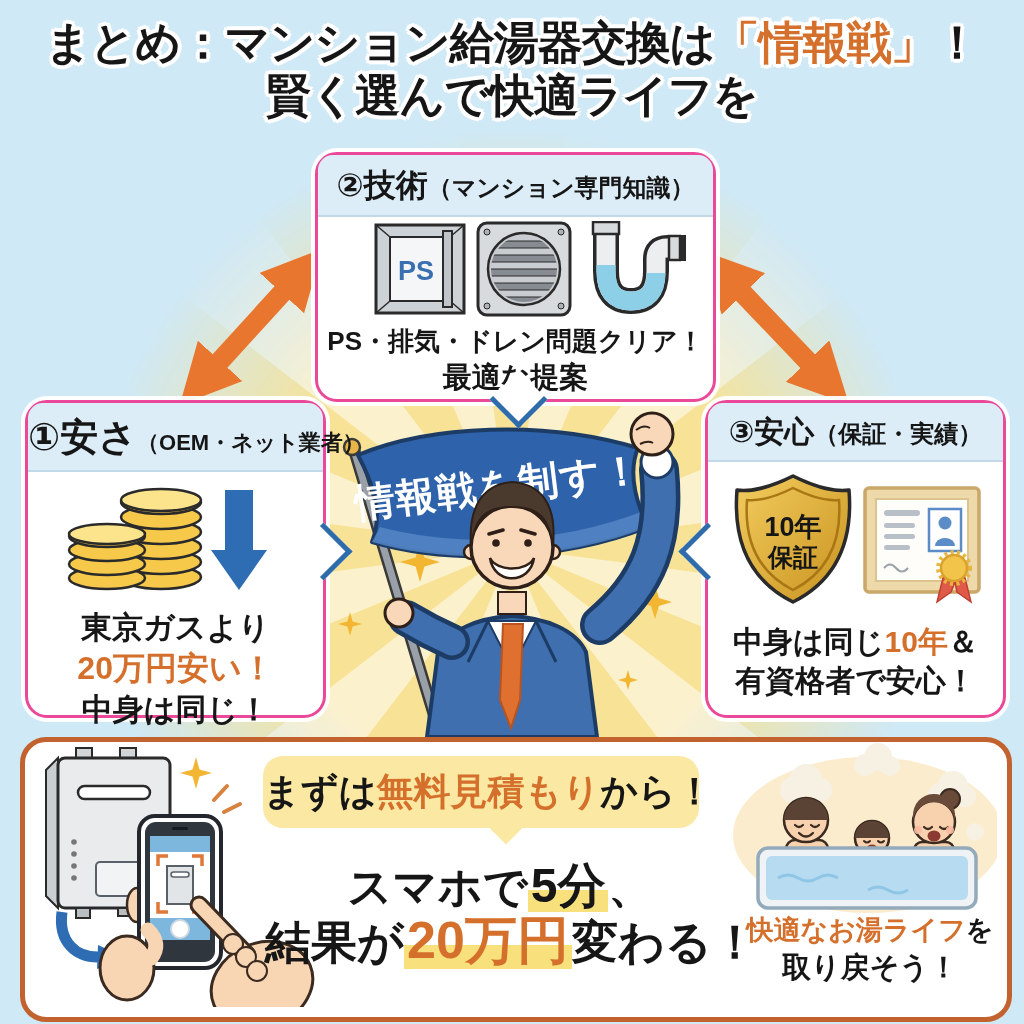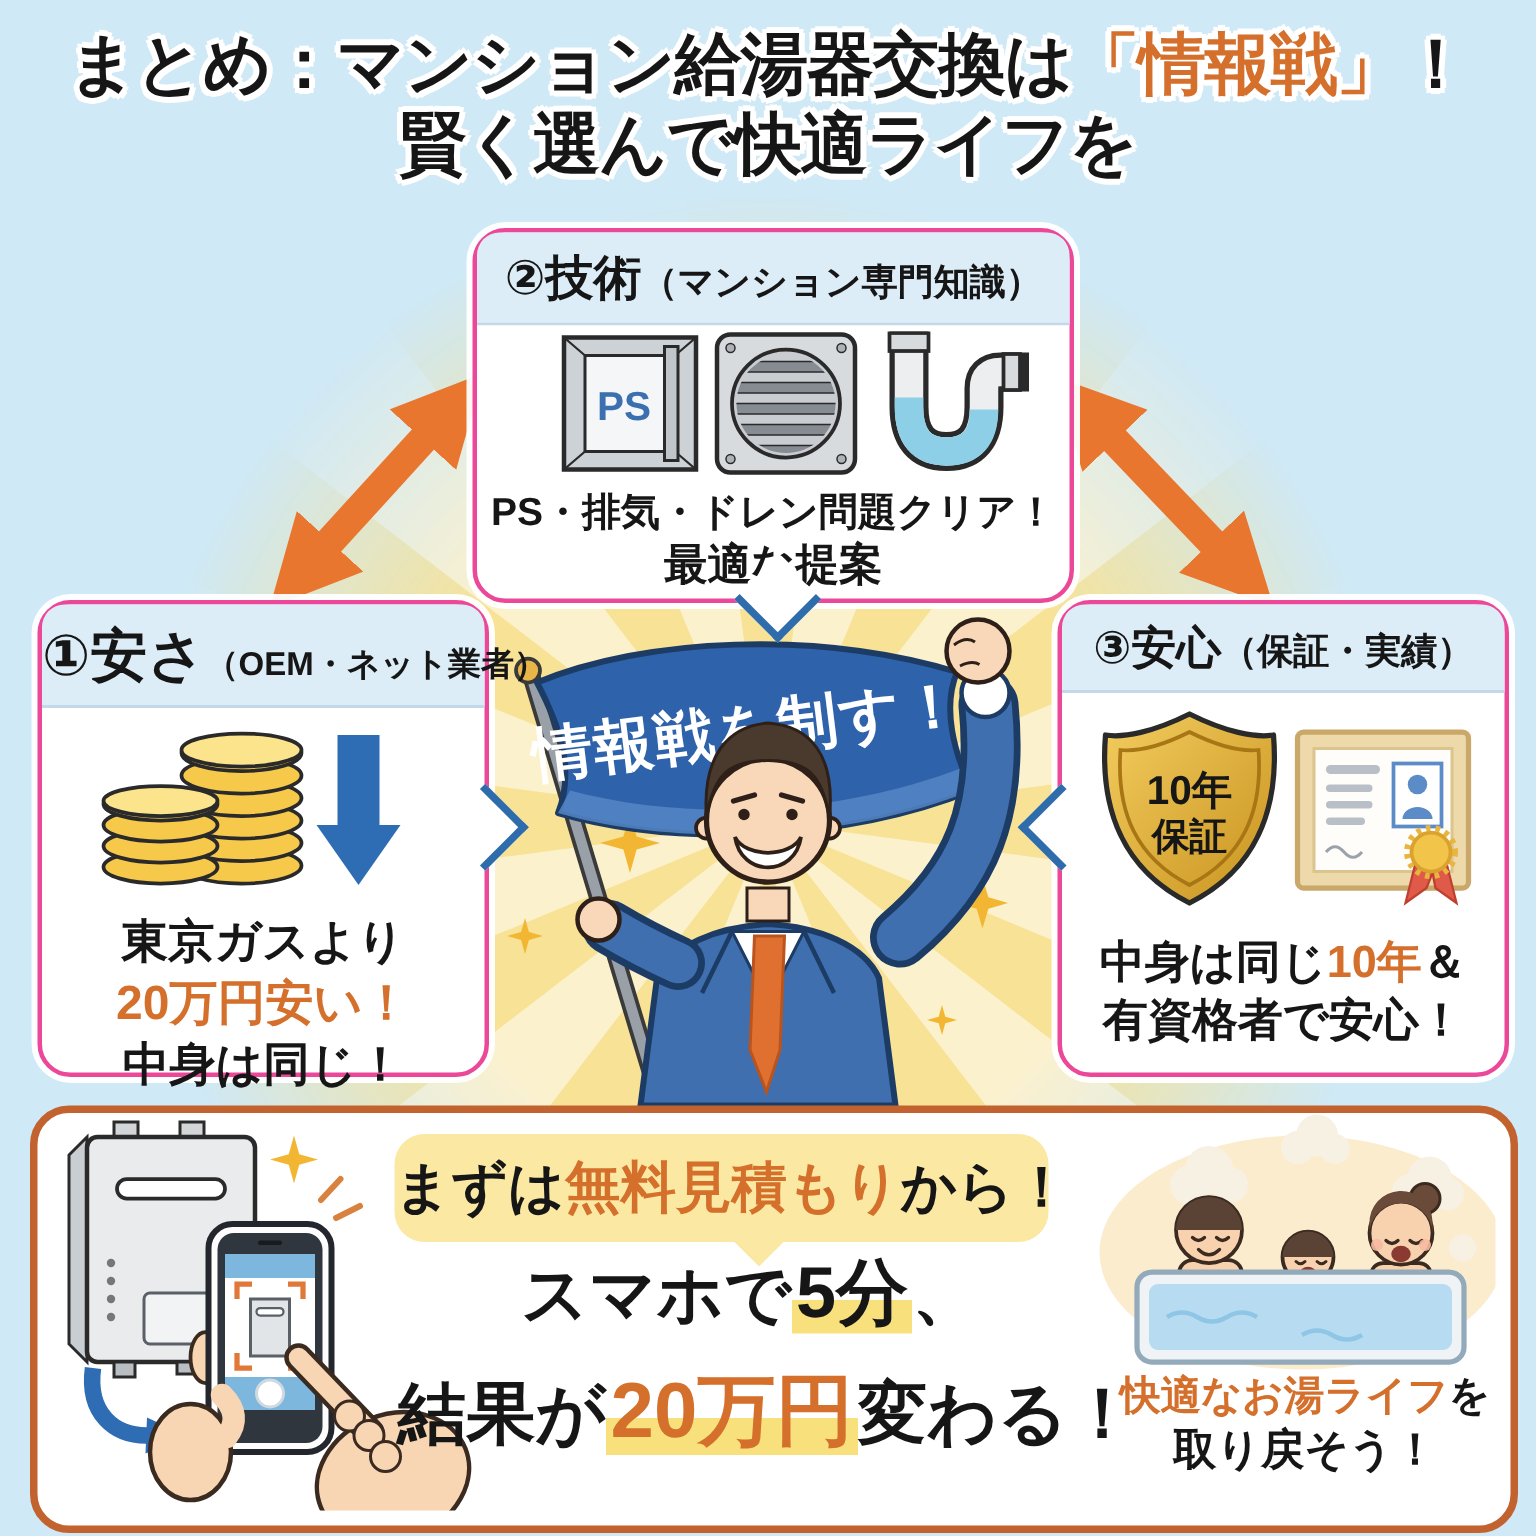--- a/index.html
+++ b/index.html
@@ -340,19 +340,19 @@
         <ellipse cx="934" cy="836" rx="6.5" ry="5.5" fill="#8a3a30"></ellipse>
         <circle cx="918" cy="830" r="4" fill="#f6b9a0" opacity="0.9"></circle>
           <circle cx="950" cy="830" r="4" fill="#f6b9a0" opacity="0.9"></circle>
 
         <rect x="758" y="848" width="218" height="60" rx="10" fill="#f0f3f5" stroke="#93aabb" stroke-width="3.5"></rect>
         <rect x="766" y="856" width="202" height="44" rx="6" fill="#b7dbf0"></rect>
         <path d="M778,878 q10,-6 20,0 t20,0 t20,0 M868,890 q10,-6 20,0 t20,0" fill="none" stroke="#8fc6e6" stroke-width="3"></path>
       </g>
     </svg>
     <div class="bubble"><span>まずは</span><span class="or">無料見積もり</span><span>から！</span><span class="bubble-tail"></span></div>
-    <div class="cta-line" style="left:240px;top:88px;width:470px;font-size:44px;text-align:center;"><span>スマホで</span><span class="hl" style="font-size:48px;">5分</span><span>、</span></div>
+    <div class="cta-line" style="left:240px;top:112px;width:470px;font-size:44px;text-align:center;"><span>スマホで</span><span class="hl" style="font-size:48px;">5分</span><span>、</span></div>
     <div class="cta-line" style="left:240px;top:164px;width:470px;font-size:46px;"><span>結果が</span><span class="hl or" style="font-size:52px;">20万円</span><span>変わる！</span></div>
     <div class="bath-cap" style="top:207px;font-size:29px;"><span>取り戻そう！</span></div>
     <div class="bath-cap" style="top:172px;font-size:27px;"><span class="or">快適なお湯ライフ</span><span>を</span></div>
   </div>
 
 </div>
 
 </body></html>

